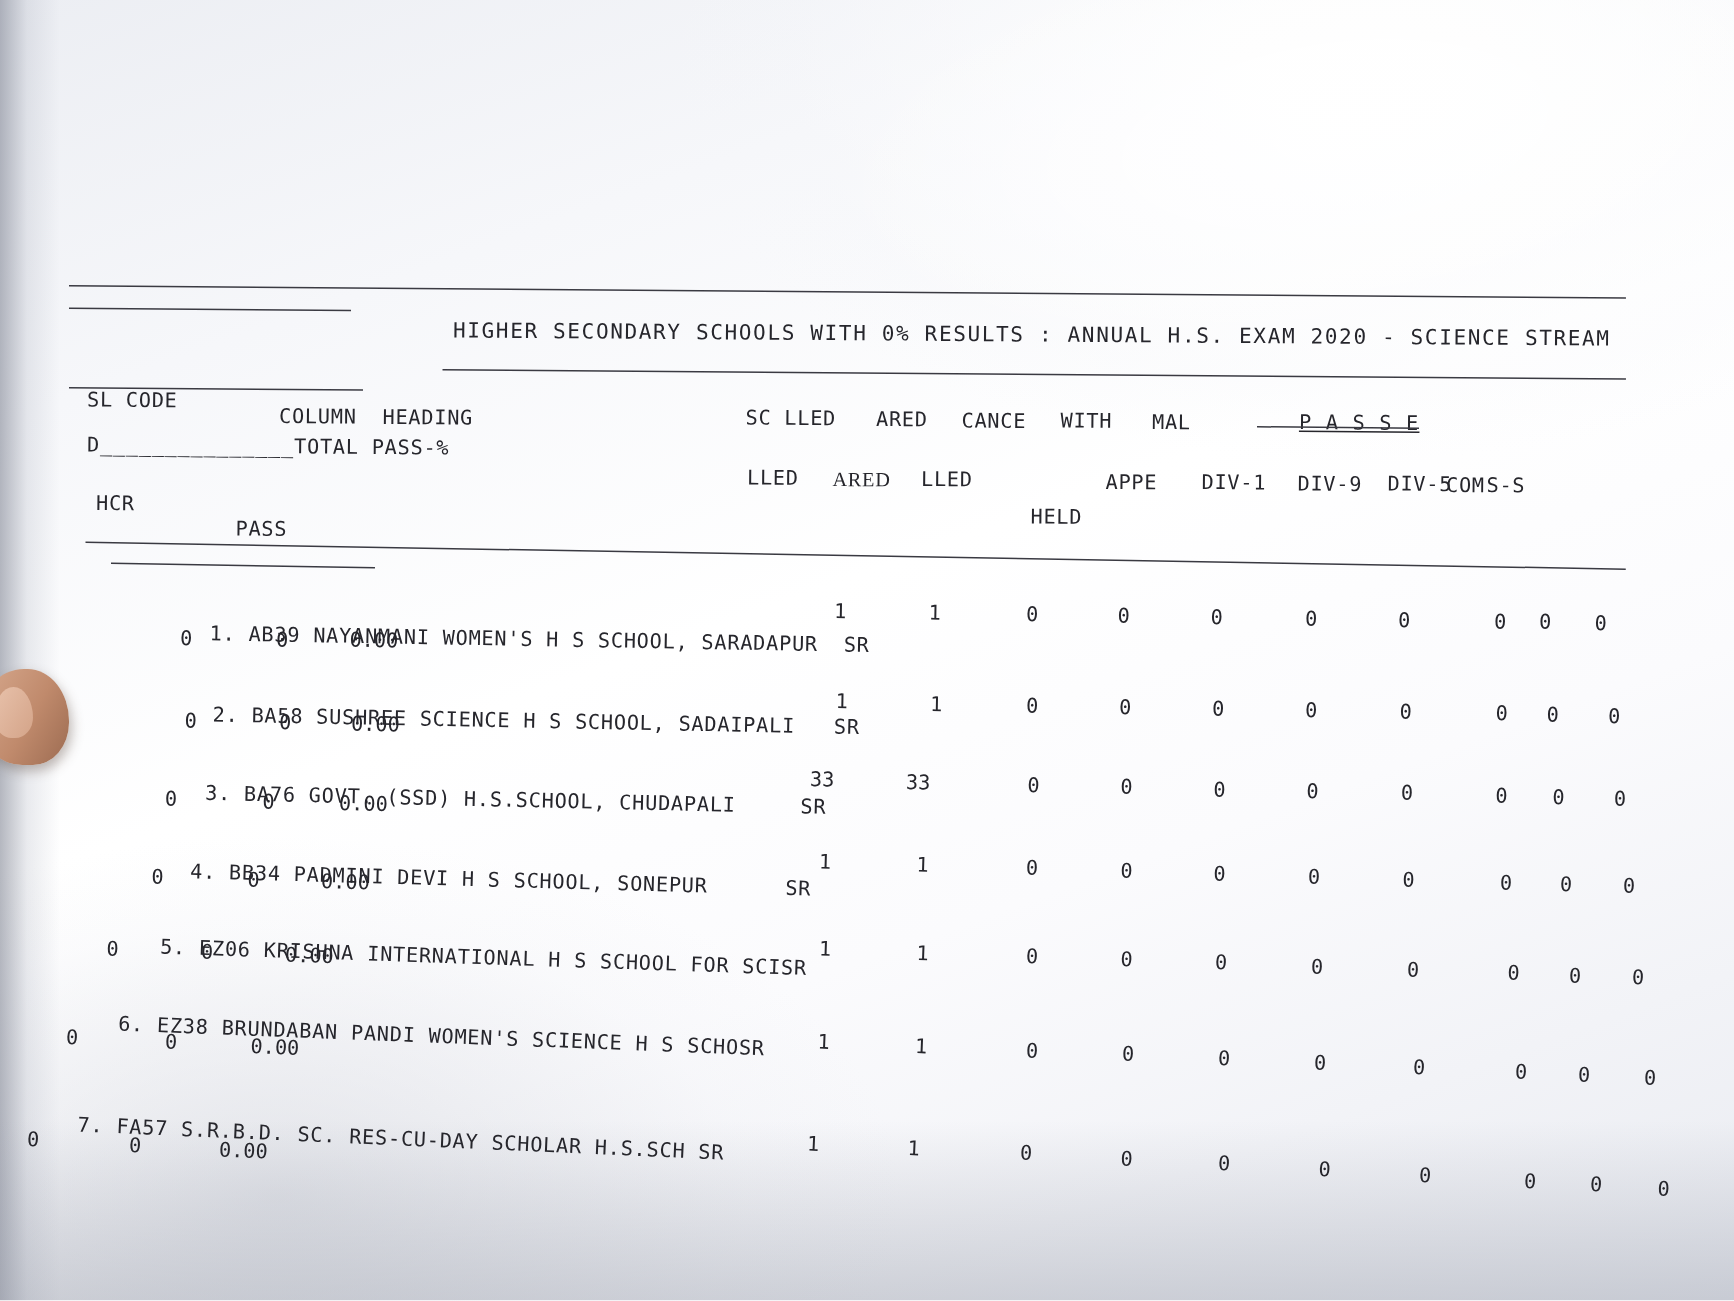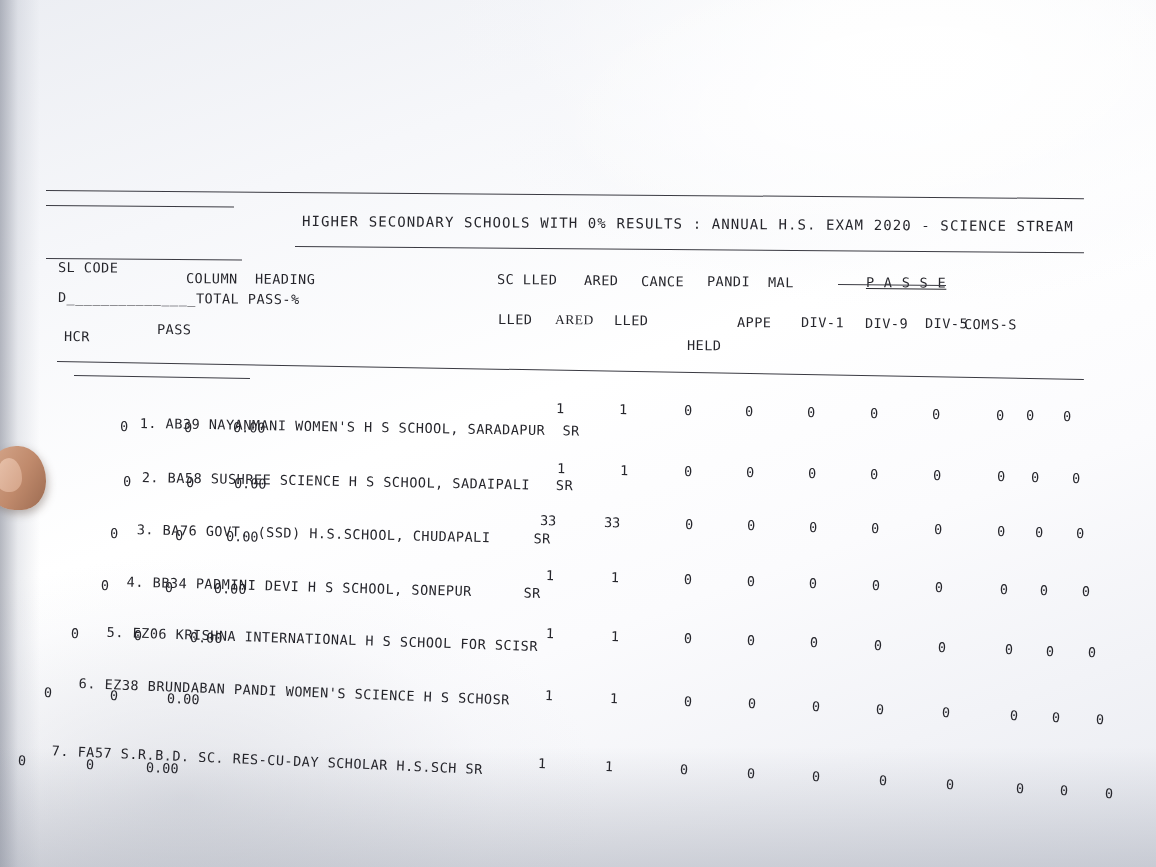--- a/index.html
+++ b/index.html
@@ -119,40 +119,40 @@
     <div class="line" style="left:57px; top:361px; width:1027px; transform: rotate(1.0deg);"></div>
     <div class="line" style="left:74px; top:375px; width:176px; transform: rotate(1.0deg);"></div>
 
     <div class="txt hdr" style="left:302px; top:213px; transform: rotate(0.4deg);">HIGHER SECONDARY SCHOOLS WITH 0% RESULTS : ANNUAL H.S. EXAM 2020 - SCIENCE STREAM</div>
 
     <div class="txt t13" style="left:58px; top:259px; transform: rotate(0.5deg);">SL CODE</div>
     <div class="txt t13" style="left:186px; top:270px; transform: rotate(0.5deg);">COLUMN  HEADING</div>
     <div class="txt t13" style="left:497px; top:271px; transform: rotate(0.5deg);">SC LLED</div>
     <div class="txt t13" style="left:584px; top:272px; transform: rotate(0.5deg);">ARED</div>
     <div class="txt t13" style="left:641px; top:273px; transform: rotate(0.5deg);">CANCE</div>
-    <div class="txt t13" style="left:707px; top:273px; transform: rotate(0.5deg);">PANDI</div>
+    <div class="txt t13" style="left:707px; top:273px; transform: rotate(0.5deg);">WITH</div>
     <div class="txt t13" style="left:768px; top:274px; transform: rotate(0.5deg);">MAL</div>
     <div class="txt t13" style="left:866px; top:274px; transform: rotate(0.5deg); letter-spacing:0.8px;text-decoration:underline;">P A S S E</div>
     <div class="line" style="left:838px; top:284px; width:108px; transform: rotate(0.5deg);"></div>
 
     <div class="txt t13" style="left:58px; top:289px; transform: rotate(0.5deg);">D_______________TOTAL PASS-%</div>
 
     <div class="txt t13" style="left:498px; top:311px; transform: rotate(0.5deg);">LLED</div>
     <div class="txt t13" style="left:555px; top:312px; transform: rotate(0.5deg); font-family: Liberation Serif, serif;">ARED</div>
     <div class="txt t13" style="left:614px; top:312px; transform: rotate(0.5deg);">LLED</div>
     <div class="txt t13" style="left:687px; top:313px; transform: rotate(0.5deg); margin-top: 24px;">HELD</div>
     <div class="txt t13" style="left:737px; top:314px; transform: rotate(0.5deg);">APPE</div>
     <div class="txt t13" style="left:801px; top:314px; transform: rotate(0.5deg);">DIV-1</div>
     <div class="txt t13" style="left:865px; top:315px; transform: rotate(0.5deg);">DIV-9</div>
     <div class="txt t13" style="left:925px; top:315px; transform: rotate(0.5deg);">DIV-5</div>
     <div class="txt t13" style="left:964px; top:316px; transform: rotate(0.5deg);">COM</div>
     <div class="txt t13" style="left:991px; top:316px; transform: rotate(0.5deg);">S-S</div>
 
     <div class="txt t13" style="left:64px; top:328px; transform: rotate(0.5deg);">HCR</div>
-    <div class="txt t13" style="left:157px; top:321px; transform: rotate(0.5deg); text-align: center;">PASS</div>
+    <div class="txt t13" style="left:157px; top:345px; transform: rotate(0.5deg); text-align: center;">PASS</div>
 
     <div class="txt row-line" style="left:88px; top:398px; transform: rotate(1.0deg);">
       <span>1.</span><span> </span><span>AB39</span><span> </span><span>NAYANMANI WOMEN'S H S SCHOOL, SARADAPUR</span><span>  </span><span>SR</span>
     </div>
     <div class="num-cell" style="left:556px; top:400px; transform: rotate(1.0deg);">1</div>
     <div class="num-cell" style="left:619px; top:401px; transform: rotate(1.0deg);">1</div>
     <div class="num-cell" style="left:684px; top:402px; transform: rotate(1.0deg);">0</div>
     <div class="num-cell" style="left:745px; top:403px; transform: rotate(1.0deg);">0</div>
     <div class="num-cell" style="left:807px; top:404px; transform: rotate(1.0deg);">0</div>
     <div class="num-cell" style="left:870px; top:405px; transform: rotate(1.0deg);">0</div>

